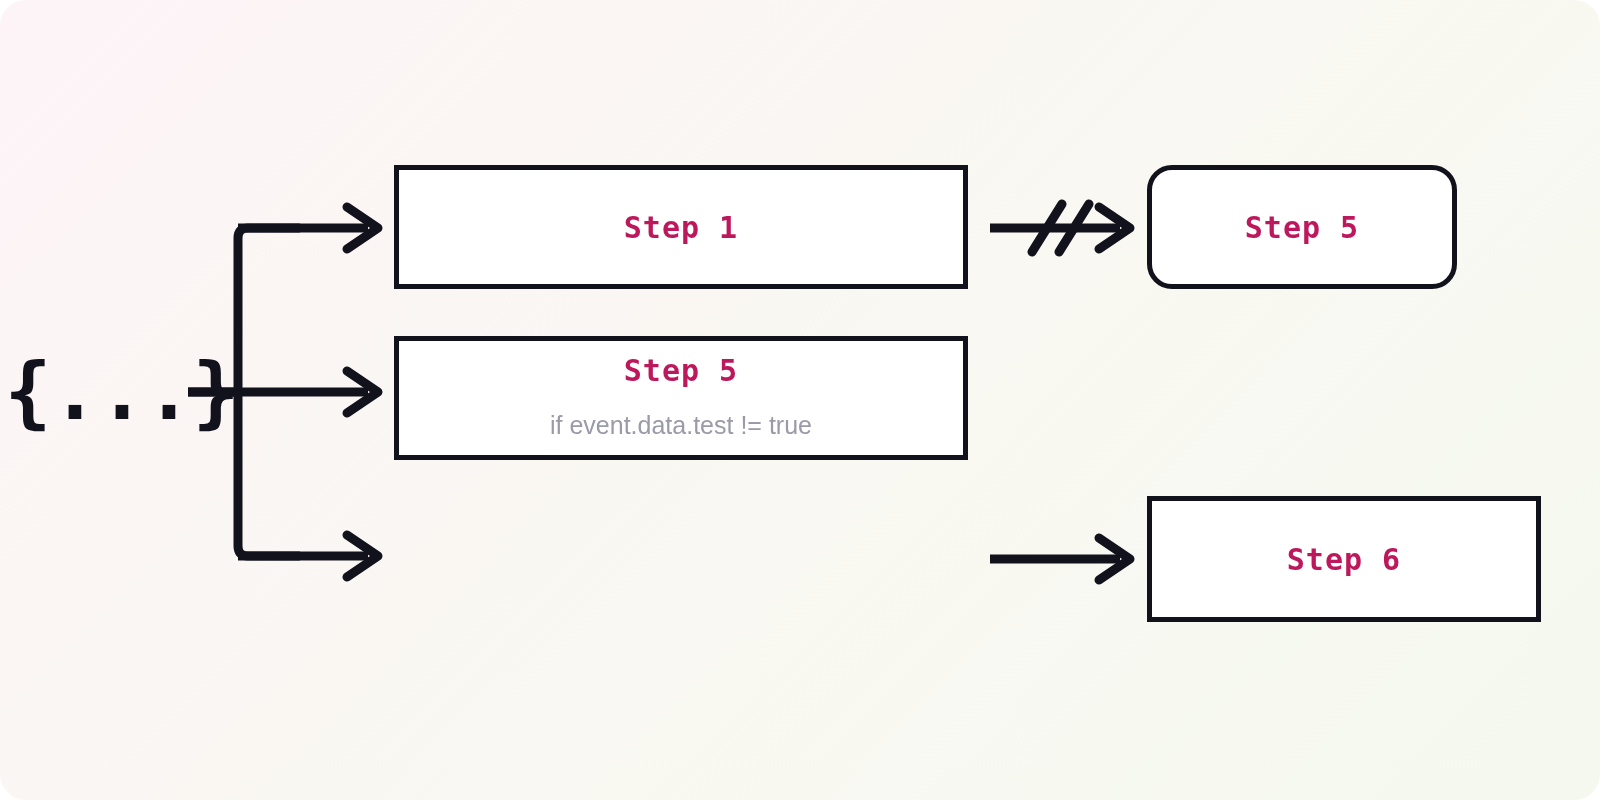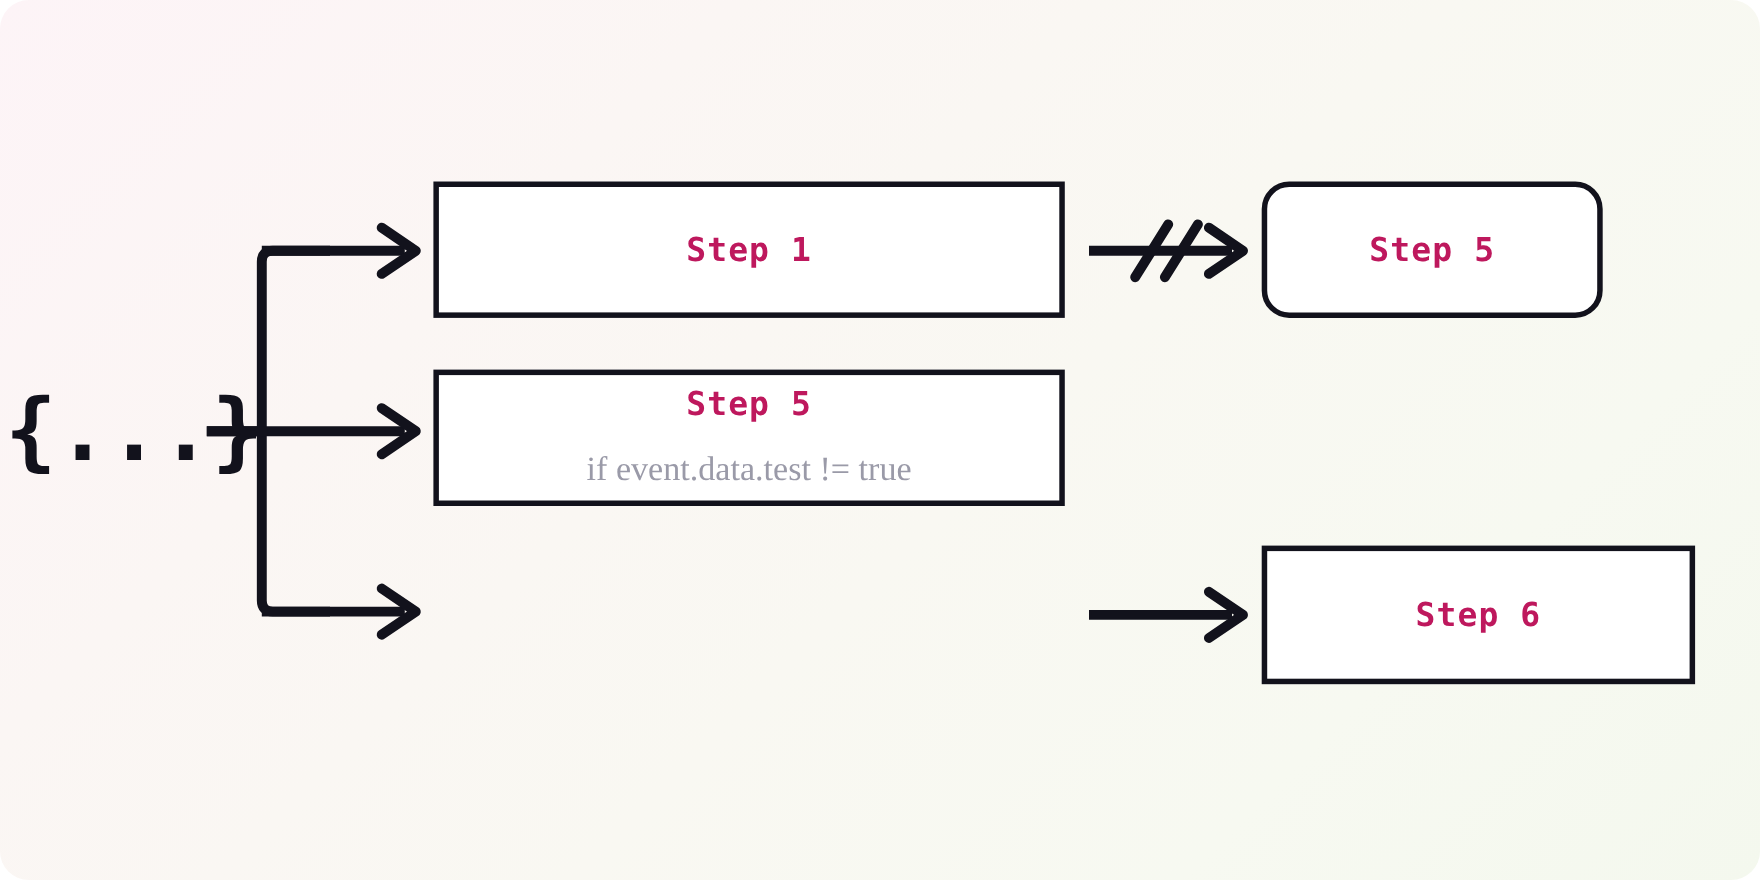--- a/index.html
+++ b/index.html
@@ -55,22 +55,22 @@
     font-family: "DejaVu Sans Mono", monospace;
     font-size: 30px;
     font-weight: bold;
     color: #be185d;
     letter-spacing: 1px;
     line-height: 1.1;
     white-space: nowrap;
   }
 
   .node-condition {
-    font-family: Liberation Serif, serif;
-    font-size: 31px;
+    font-family: Liberation Sans, sans-serif;
+    font-size: 25px;
     font-weight: normal;
     color: #9a9aa8;
     letter-spacing: 0px;
     line-height: 1.15;
     margin-top: 24px;
     white-space: nowrap;
   }
 
   
   #node-step1 { left: 394px;  top: 165px; width: 574px; height: 124px; }

